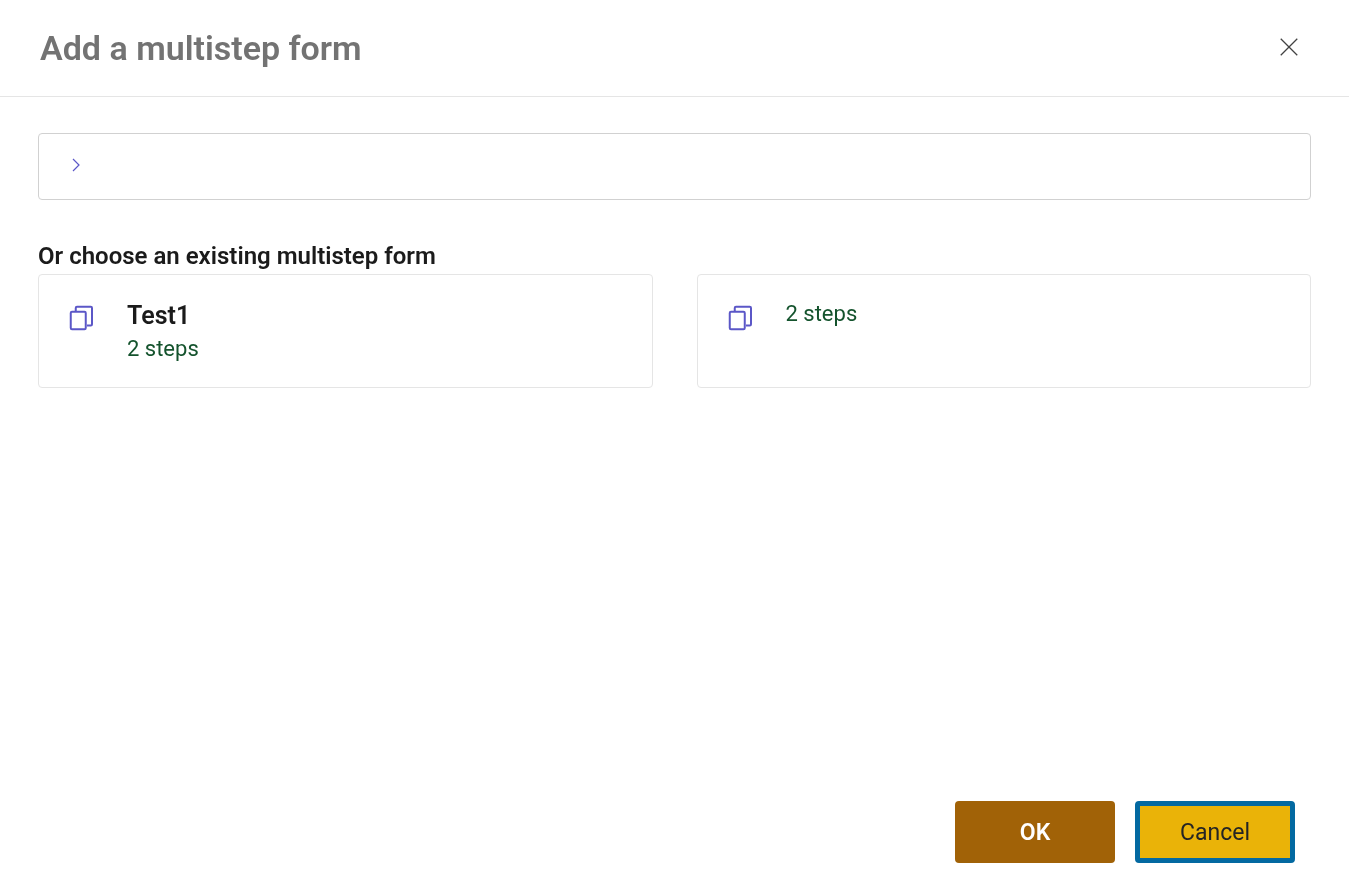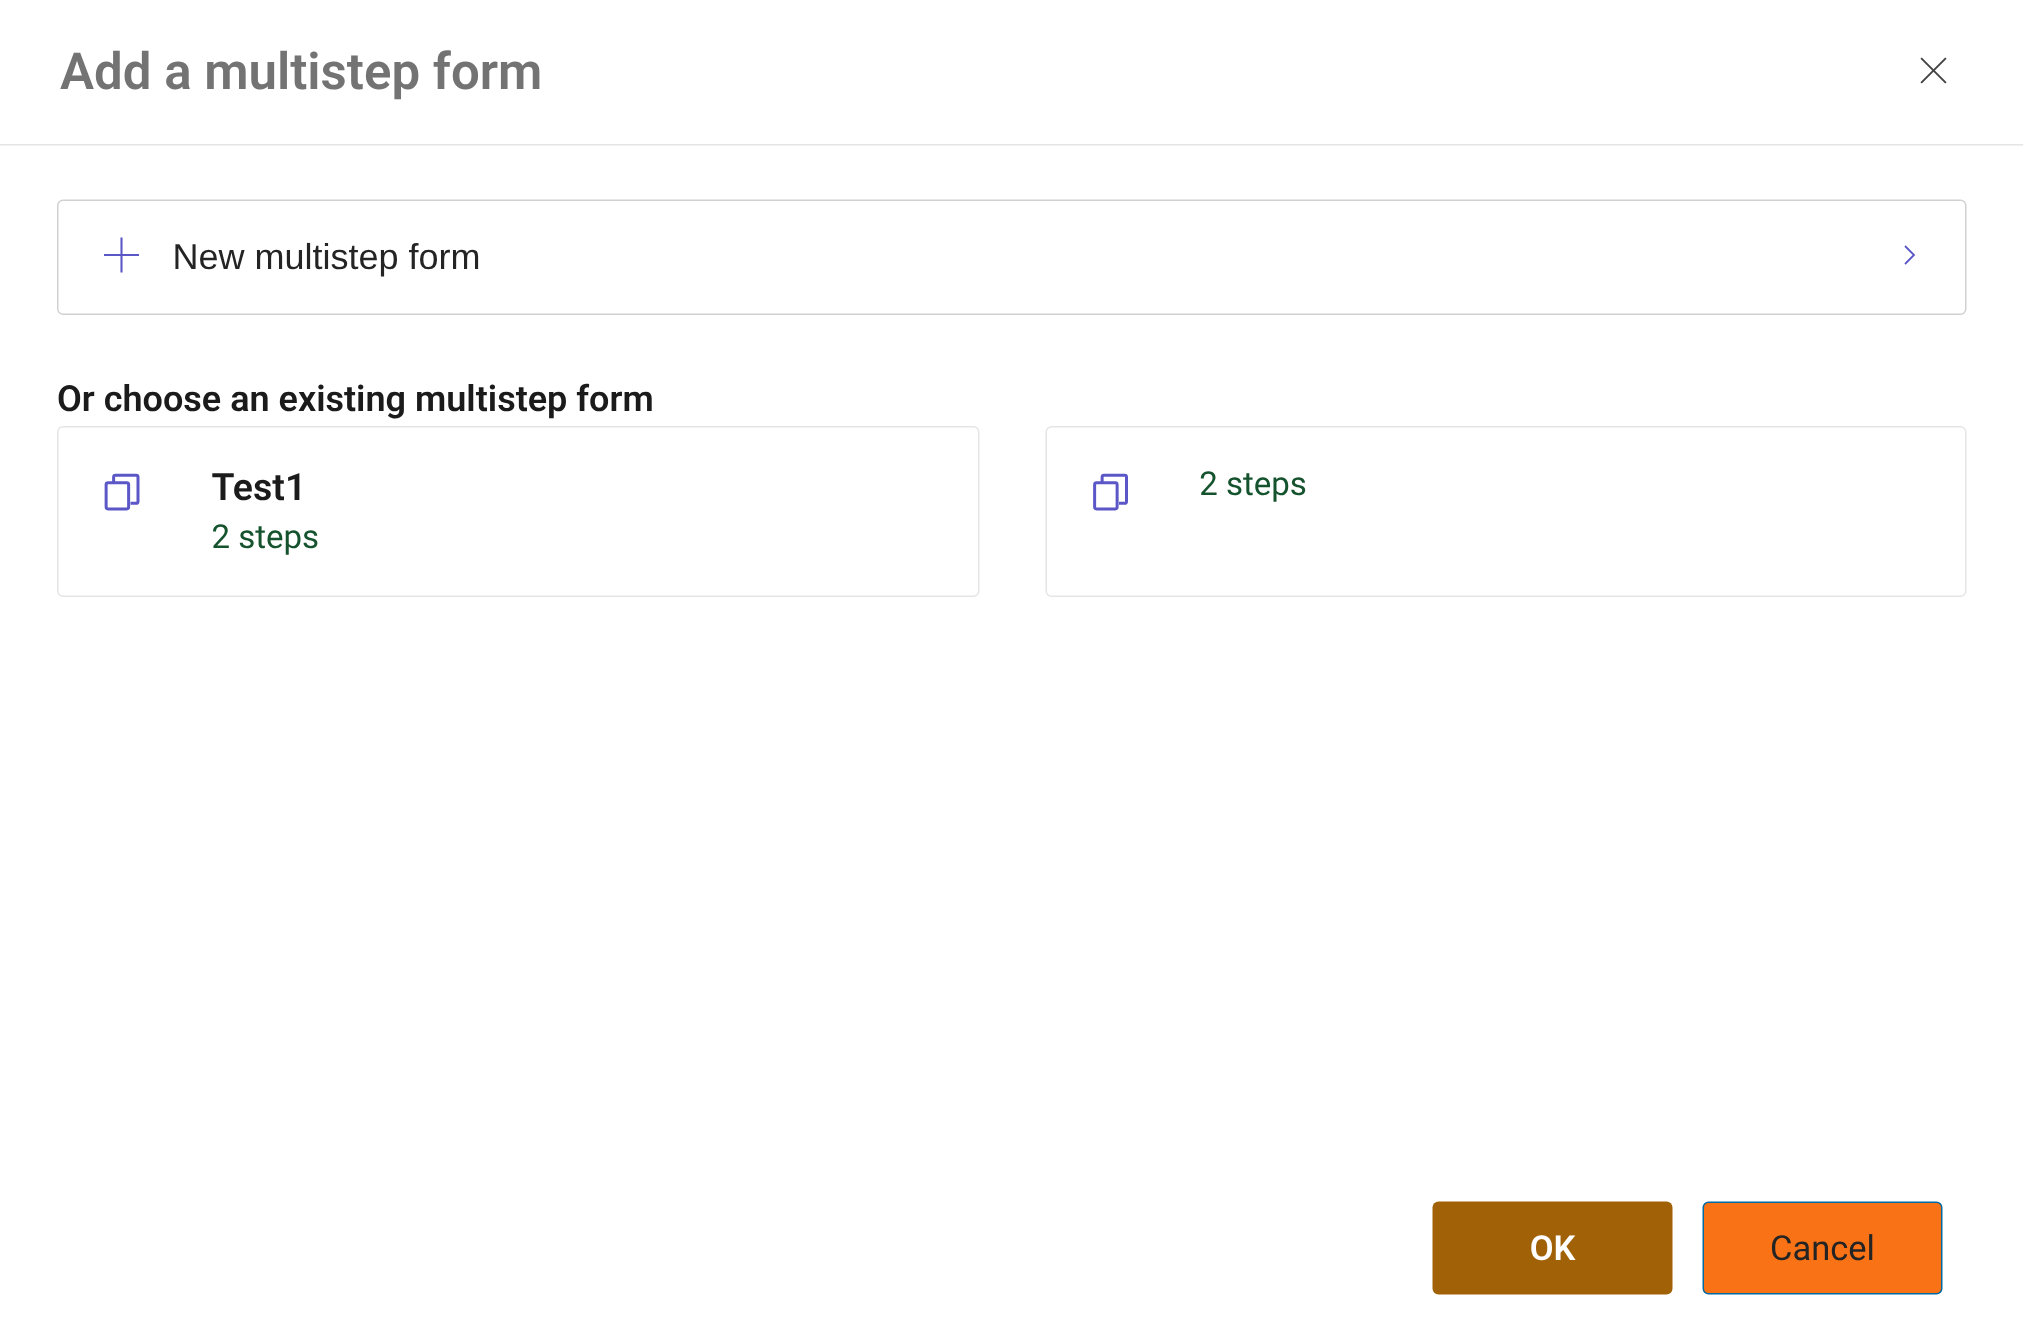--- a/index.html
+++ b/index.html
@@ -93,21 +93,21 @@
       display: grid;
       grid-template-columns: 1fr 1fr;
       gap: 44px;
     }
     .form-card {
       border: 1px solid #e5e5e5;
       border-radius: 4px;
       padding: 26px 28px 26px 28px;
       display: flex;
       align-items: flex-start;
-      gap: 44px;
+      gap: 30px;
       cursor: pointer;
       background: #ffffff;
     }
     .form-card-icon svg {
       width: 30px;
       height: 30px;
       stroke: #5b57c7;
       fill: none;
       stroke-width: 1.6;
       margin-top: 2px;
@@ -146,23 +146,23 @@
       justify-content: center;
     }
     .btn-primary {
       background: #a16207;
       color: #ffffff;
       border: none;
       font-weight: 600;
       margin-left: 12px;
     }
     .btn-secondary {
-      background: #f97316;
+      background: #eab308;
       color: #242424;
-      border: 1px solid #0369a1;
+      border: 5px solid #0369a1;
       font-weight: 400;
     }
   </style>
 </head>
 <body>
 
 <div class="dialog-header">
   <div class="dialog-title">Add a multistep form</div>
   <button class="close-btn">
     <span>
@@ -170,29 +170,20 @@
           <line x1="3" y1="3" x2="21" y2="21"></line>
           <line x1="21" y1="3" x2="3" y2="21"></line>
         </svg>
     </span>
   </button>
 </div>
 
 <div class="dialog-body">
 
   <button class="new-form-btn">
-    <span class="new-form-left">
-      <span class="plus-icon">
-        <svg viewBox="0 0 24 24">
-            <line x1="12" y1="2" x2="12" y2="22"></line>
-            <line x1="2" y1="12" x2="22" y2="12"></line>
-          </svg>
-      </span>
-      <span class="new-form-label">New multistep form</span>
-    </span>
     <span class="chevron-icon">
       <svg viewBox="0 0 24 24">
           <polyline points="8,4 16,12 8,20"></polyline>
         </svg>
     </span>
   </button>
 
   <div class="section-label">Or choose an existing multistep form</div>
 
   <div class="forms-grid">

